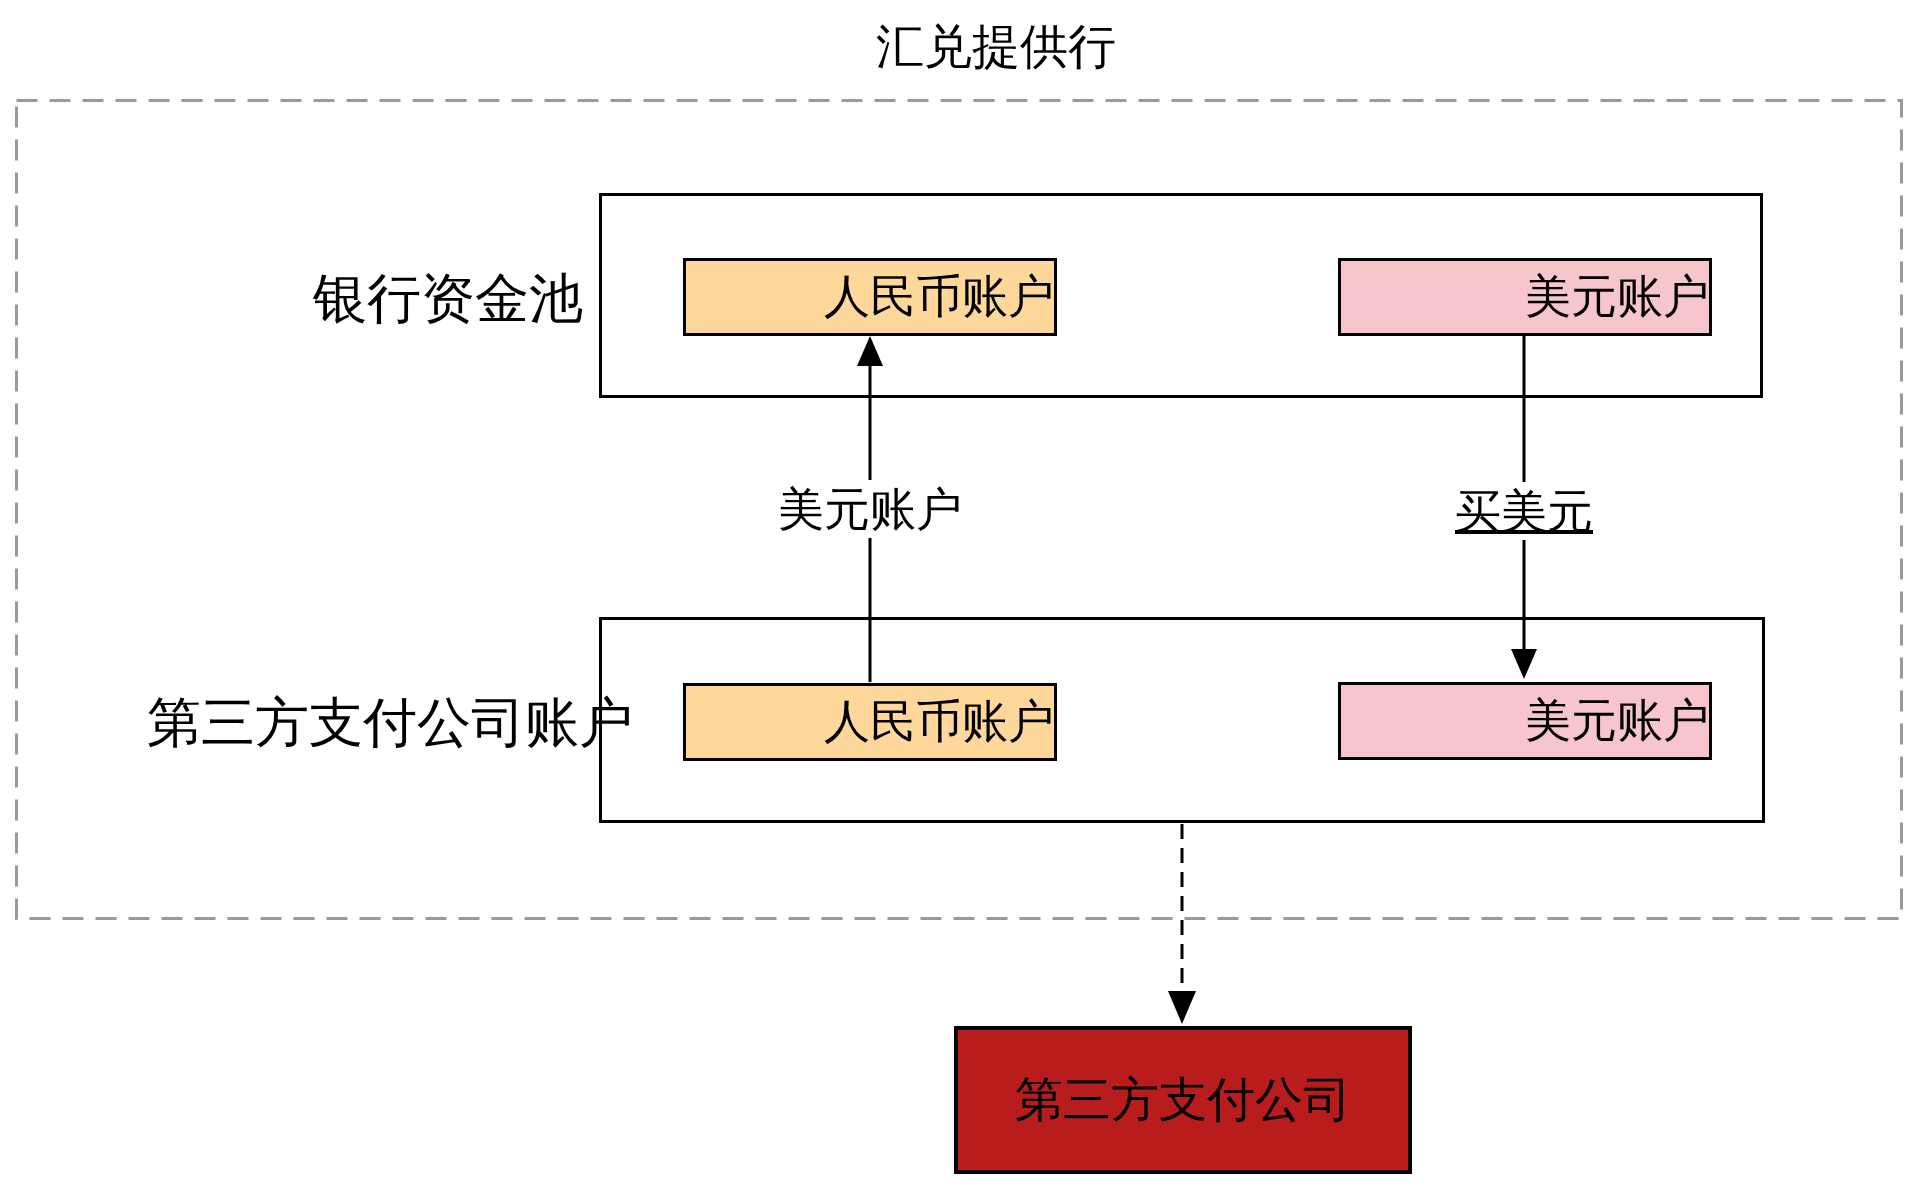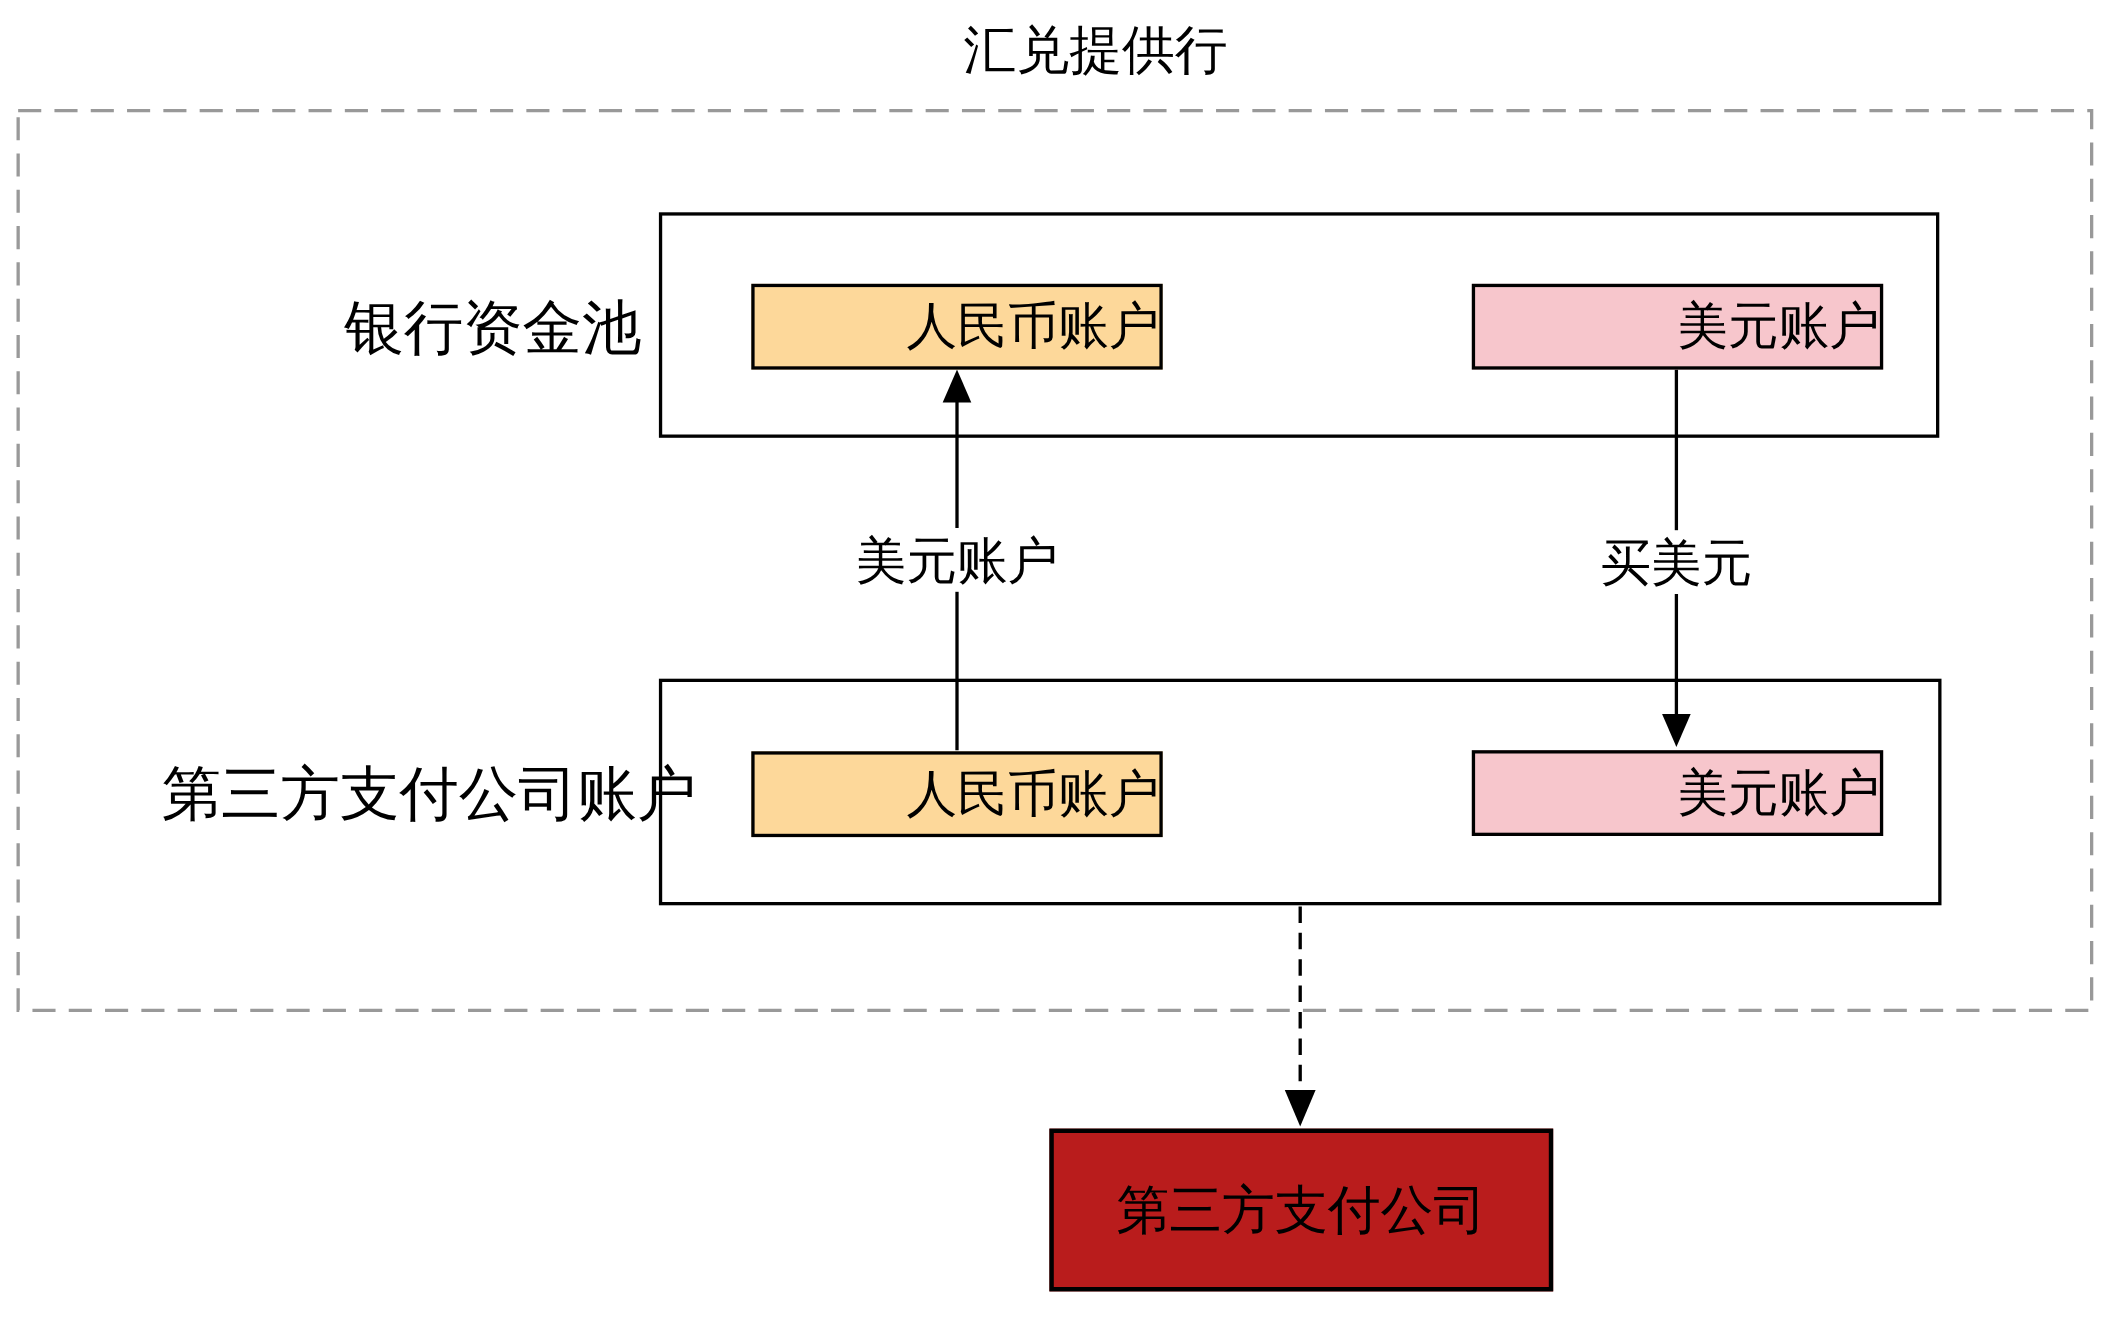--- a/index.html
+++ b/index.html
@@ -67,21 +67,21 @@
     position: absolute;
     transform: translateX(-50%);
     background: #ffffff;
     padding: 4px 10px;
     font-size: 46px;
     line-height: 50px;
     white-space: nowrap;
     z-index: 5;
   }
   .sell-rmb-label { left: 870px;  top: 480px; }
-  .buy-usd-label  { left: 1524px; top: 482px; }
+  .buy-usd-label  { left: 1524px; top: 482px; text-decoration: underline; }
   .company-box {
     position: absolute;
     left: 954px; top: 1026px;
     width: 458px; height: 148px;
     border: 4px solid #000;
     box-sizing: border-box;
     display: flex;
     align-items: center;
     justify-content: center;
     font-size: 48px;

